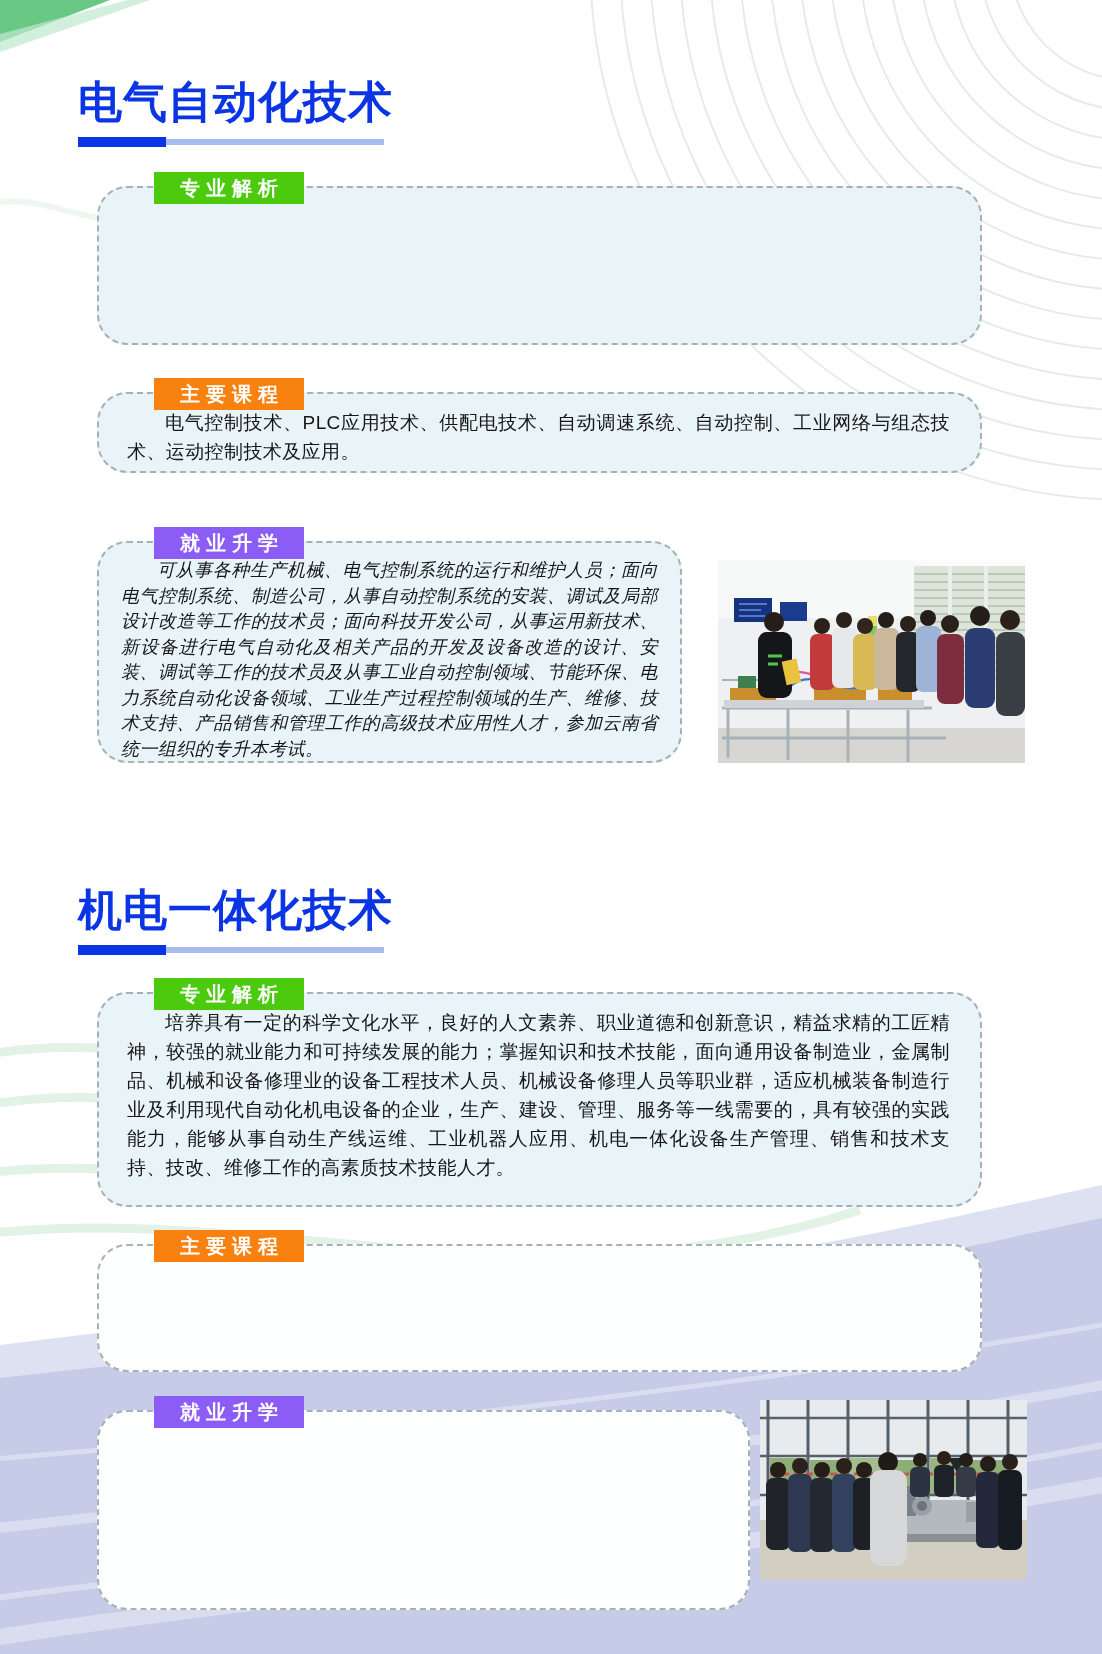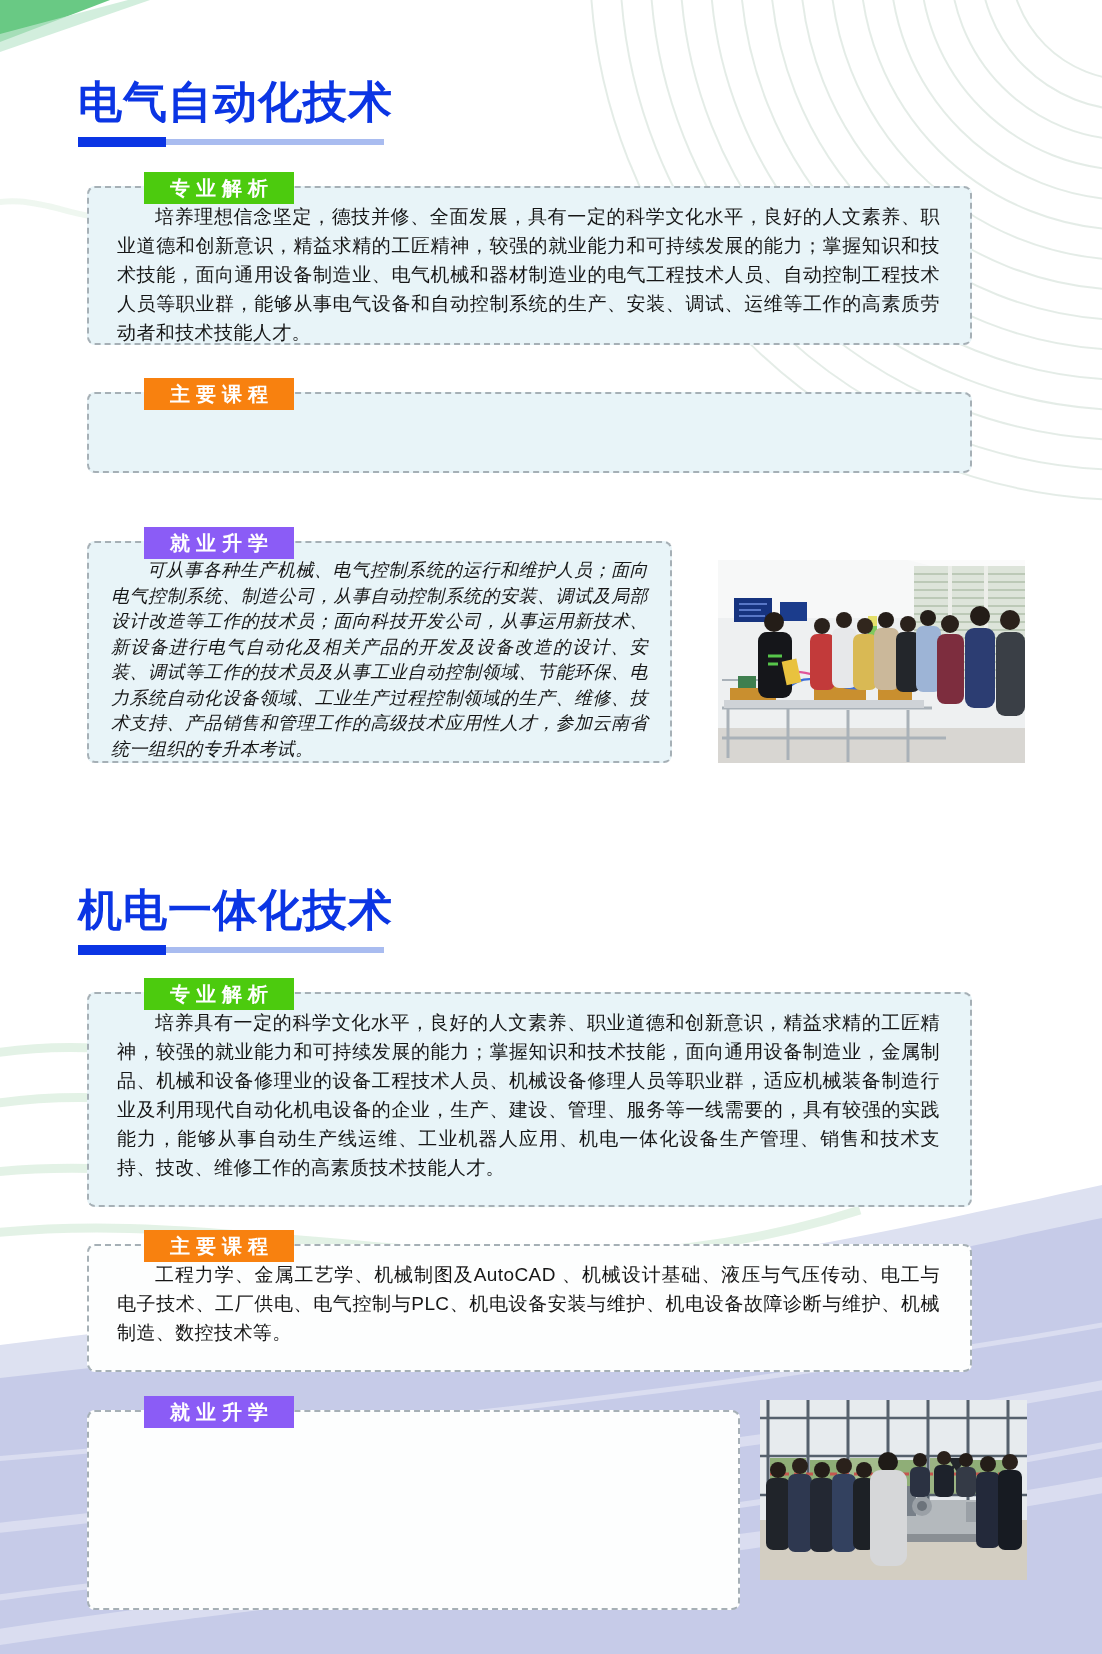--- a/index.html
+++ b/index.html
@@ -15,22 +15,22 @@
   .sec-title{
     position:absolute;left:78px;
     font-size:44px;font-weight:bold;color:#0b35e4;
     letter-spacing:1px;line-height:52px;white-space:nowrap;
   }
   .title-bar{position:absolute;left:78px;width:306px;height:10px;}
   .title-bar .dark{position:absolute;left:0;top:0;width:88px;height:10px;background:#0b35e4;}
   .title-bar .light{position:absolute;left:88px;top:2px;width:218px;height:6px;background:#a9bcf0;}
   
   .dash-box{
-    position:absolute;left:87px;width:885px;
-    border:2px dashed #a6b0b6;border-radius:8px;
+    position:absolute;left:97px;width:885px;
+    border:2px dashed #a6b0b6;border-radius:30px;
     box-sizing:border-box;
   }
   .fill-cyan{background:#e8f4f8;}
   .fill-white{background:#fdfefe;}
   .badge{
     position:absolute;left:55px;top:-16px;height:32px;min-width:150px;
     display:flex;align-items:center;justify-content:center;
     color:#ffffff;font-size:20px;font-weight:bold;
     letter-spacing:6px;padding:0 8px 0 14px;box-sizing:border-box;
   }
@@ -96,25 +96,25 @@
   </svg>
 
   <div class="sec-title" style="top:76px;">电气自动化技术</div>
   <div class="title-bar" style="top:137px;">
     <div class="dark"></div>
     <div class="light"></div>
   </div>
 
   <div class="dash-box fill-cyan" style="top:186px;height:159px;">
     <div class="badge green">专业解析</div>
-    <div class="box-text big indent">培养理想信念坚定，德技并修、全面发展，具有一定的科学文化水平，良好的人文素养、职业道德和创新意识，精益求精的工匠精神，较强的就业能力和可持续发展的能力；掌握知识和技术技能，面向通用设备制造业、电气机械和器材制造业的电气工程技术人员、自动控制工程技术人员等职业群，能够从事电气设备和自动控制系统的生产、安装、调试、运维等工作的高素质劳动者和技术技能人才。</div>
   </div>
 
   <div class="dash-box fill-cyan" style="top:392px;height:81px;">
     <div class="badge orange">主要课程</div>
+    <div class="box-text big indent">电气控制技术、PLC应用技术、供配电技术、自动调速系统、自动控制、工业网络与组态技术、运动控制技术及应用。</div>
   </div>
 
   <div class="dash-box fill-cyan" style="top:541px;height:222px;width:585px;">
     <div class="badge blue">就业升学</div>
     <div class="box-text small indent">可从事各种生产机械、电气控制系统的运行和维护人员；面向电气控制系统、制造公司，从事自动控制系统的安装、调试及局部设计改造等工作的技术员；面向科技开发公司，从事运用新技术、新设备进行电气自动化及相关产品的开发及设备改造的设计、安装、调试等工作的技术员及从事工业自动控制领域、节能环保、电力系统自动化设备领域、工业生产过程控制领域的生产、维修、技术支持、产品销售和管理工作的高级技术应用性人才，参加云南省统一组织的专升本考试。</div>
   </div>
 
   <div class="photo" style="left:718px;top:560px;width:307px;height:203px;">
     <svg viewBox="0 0 307 203" preserveAspectRatio="none">
       <rect width="307" height="203" fill="#eef0f1"></rect>
@@ -188,21 +188,20 @@
     <div class="light"></div>
   </div>
 
   <div class="dash-box fill-cyan" style="top:992px;height:215px;">
     <div class="badge green">专业解析</div>
     <div class="box-text big indent">培养具有一定的科学文化水平，良好的人文素养、职业道德和创新意识，精益求精的工匠精神，较强的就业能力和可持续发展的能力；掌握知识和技术技能，面向通用设备制造业，金属制品、机械和设备修理业的设备工程技术人员、机械设备修理人员等职业群，适应机械装备制造行业及利用现代自动化机电设备的企业，生产、建设、管理、服务等一线需要的，具有较强的实践能力，能够从事自动生产线运维、工业机器人应用、机电一体化设备生产管理、销售和技术支持、技改、维修工作的高素质技术技能人才。</div>
   </div>
 
   <div class="dash-box fill-white" style="top:1244px;height:128px;">
     <div class="badge orange">主要课程</div>
-    <div class="box-text big indent">工程力学、金属工艺学、机械制图及AutoCAD 、机械设计基础、液压与气压传动、电工与电子技术、工厂供电、电气控制与PLC、机电设备安装与维护、机电设备故障诊断与维护、机械制造、数控技术等。</div>
   </div>
 
   <div class="dash-box fill-white" style="top:1410px;height:200px;width:653px;">
     <div class="badge blue">就业升学</div>
   </div>
 
   <div class="photo" style="left:760px;top:1400px;width:267px;height:180px;">
     <svg viewBox="0 0 267 180" preserveAspectRatio="none">
       <rect width="267" height="180" fill="#dfe3e6"></rect>
 

